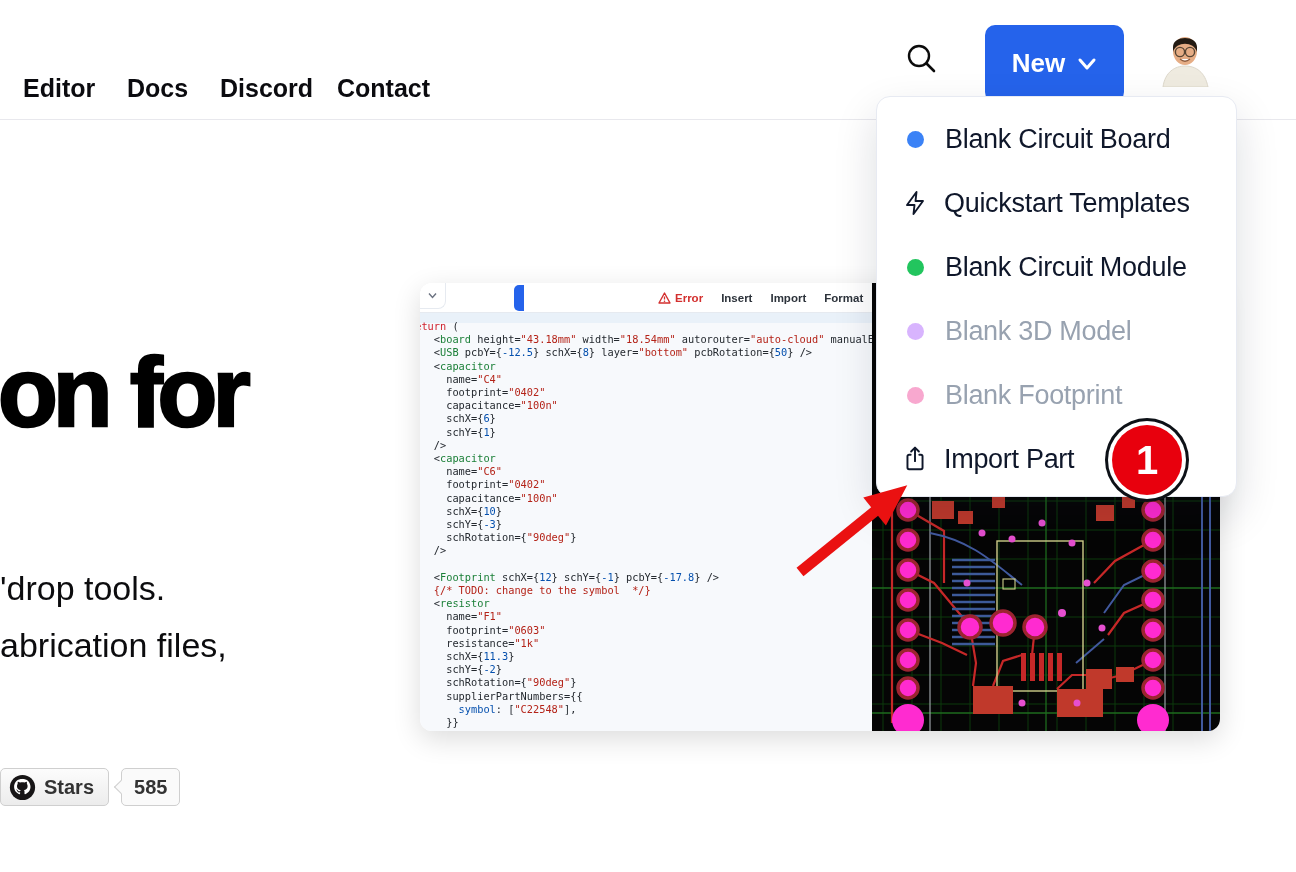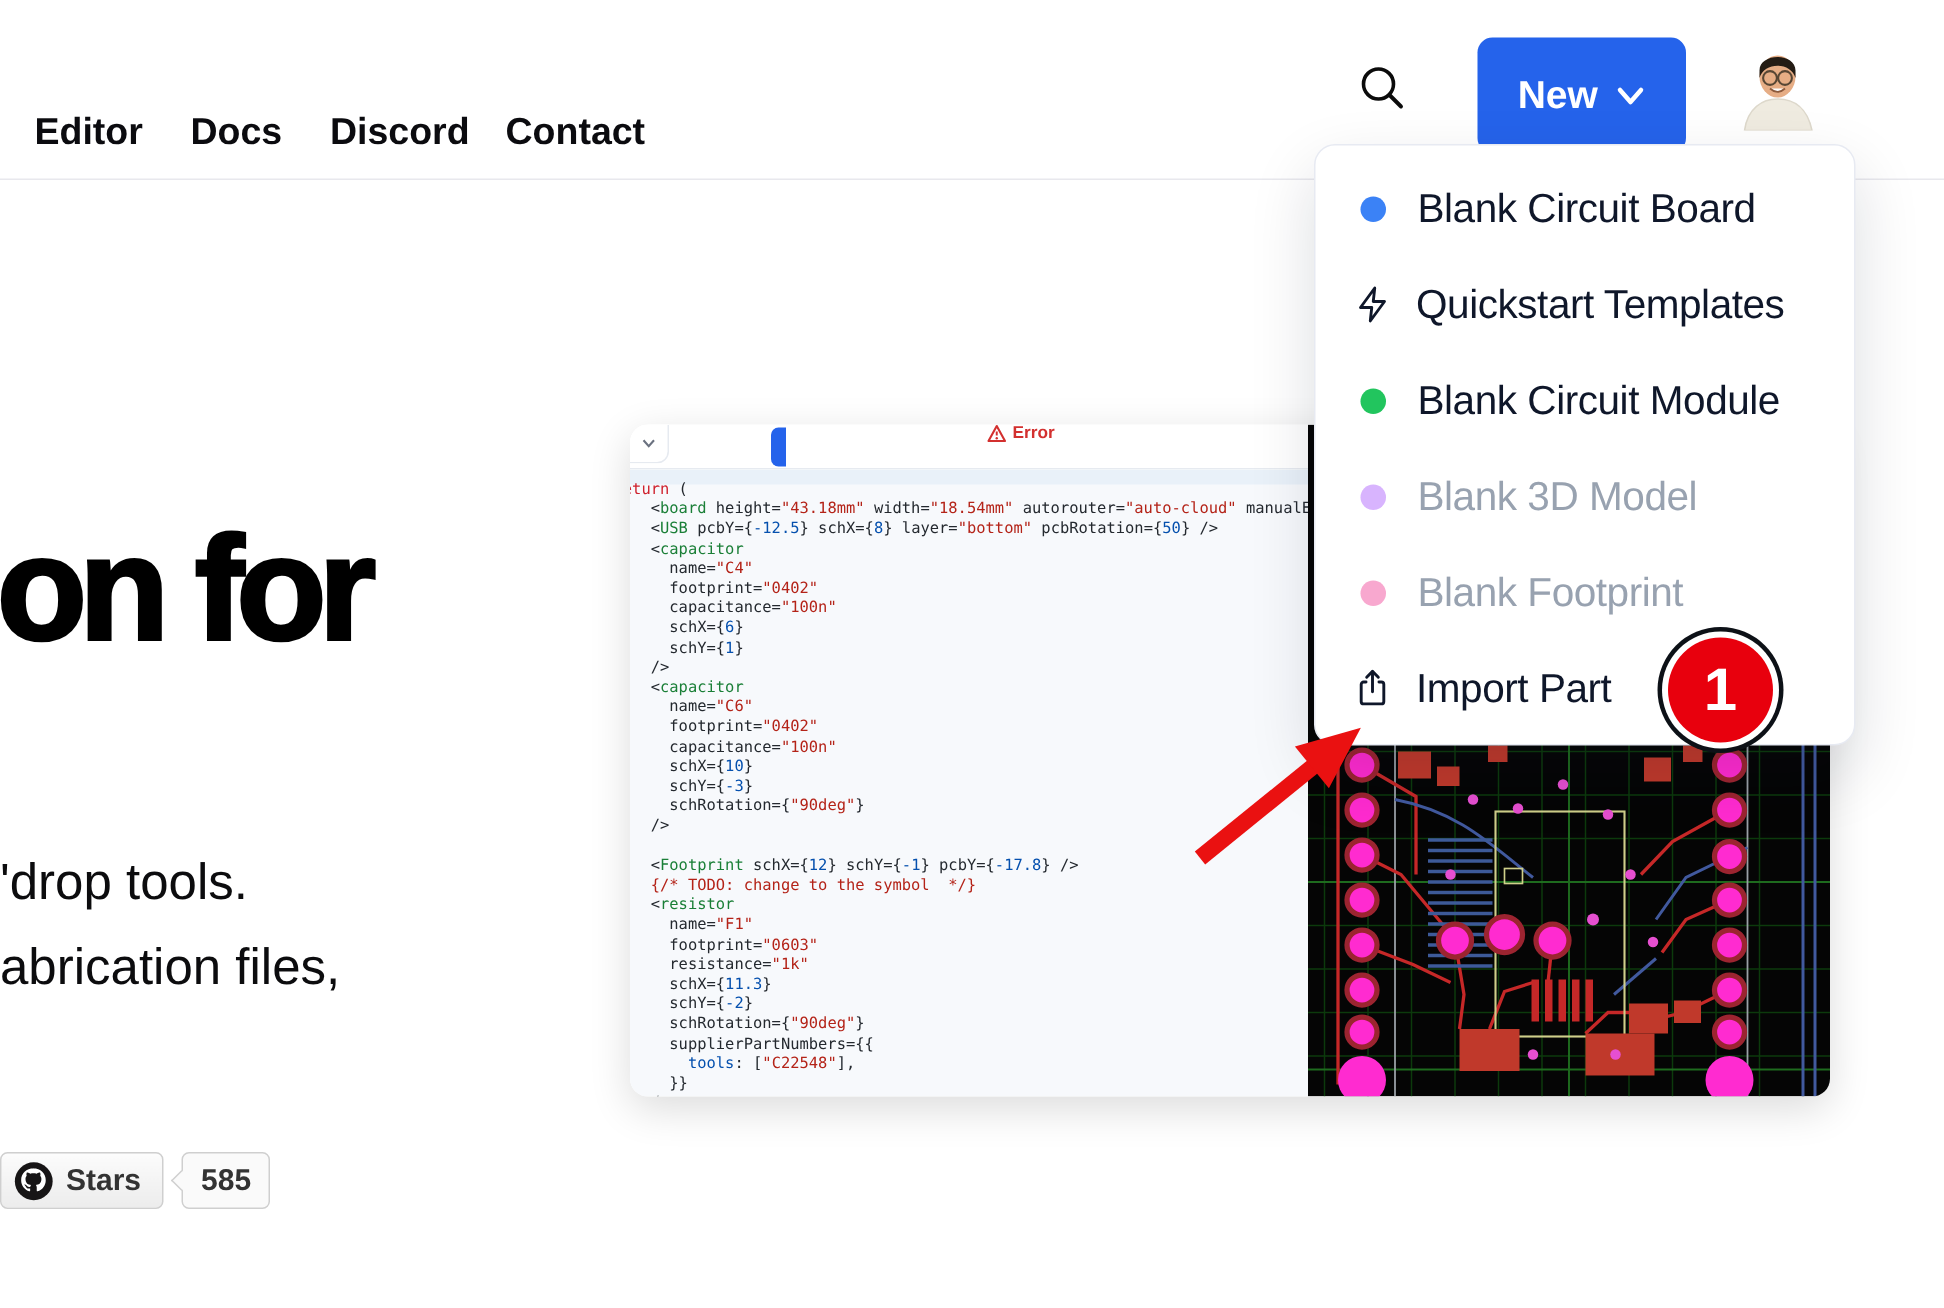--- a/index.html
+++ b/index.html
@@ -45,21 +45,21 @@
   .hero-card { position:absolute; left:420px; top:283px; width:800px; height:448px;
                background:#ffffff; border-radius:12px; overflow:hidden; z-index:10;
                box-shadow:0 8px 28px rgba(0,0,0,.14); }
   .ed-header { position:absolute; left:0; top:0; width:452px; height:30px; background:#fff;
                border-bottom:1px solid #e6eaf0; }
   .ed-tab { position:absolute; left:0; top:0; width:26px; height:26px; background:#fff;
             border-right:1px solid #e6eaf0; border-bottom:1px solid #e6eaf0;
             border-radius:0 0 8px 0; display:flex; align-items:center; justify-content:center;
             color:#6b7280; font-size:10px; cursor:pointer; }
   .ed-menu { position:absolute; left:238px; top:0; height:30px; display:flex;
-             align-items:center; gap:33px;flex-direction:column; }
+             align-items:center; gap:18px; }
   .ed-menu-item { font-size:11.5px; font-weight:700; color:#2d333b; cursor:pointer;
                   display:flex; align-items:center; gap:4px; white-space:nowrap; }
   .ed-menu-item.error { color:#d3302f; }
   .ed-run-sliver { position:absolute; right:348px; top:2px; width:10px; height:26px;
                    background:#2563eb; border-radius:5px 0 0 5px; cursor:pointer; }
   .code-wrap { position:absolute; left:0; top:30px; width:452px; height:418px;
                background:#f7f9fc; overflow:hidden; cursor:text; }
   .code-hl { position:absolute; left:0; top:0; width:452px; height:10px; background:#e9f1f9; }
   pre.code { position:absolute; left:-11px; top:7px; font-family:"DejaVu Sans Mono", monospace;
              font-size:10.3px; line-height:13.2px; color:#24292f; white-space:pre; }
@@ -193,21 +193,21 @@
     &lt;<span class="c-tag">Footprint</span> schX={<span class="c-num">12</span>} schY={<span class="c-num">-1</span>} pcbY={<span class="c-num">-17.8</span>} /&gt;
 <span class="c-com">    {/* TODO: change to the symbol  */}</span>
     &lt;<span class="c-tag">resistor</span>
       name=<span class="c-str">"F1"</span>
       footprint=<span class="c-str">"0603"</span>
       resistance=<span class="c-str">"1k"</span>
       schX={<span class="c-num">11.3</span>}
       schY={<span class="c-num">-2</span>}
       schRotation={<span class="c-str">"90deg"</span>}
       supplierPartNumbers={{
-        <span class="c-prop">tools</span>: [<span class="c-str">"C22548"</span>],
+        <span class="c-prop">symbol</span>: [<span class="c-str">"C22548"</span>],
       }}
     /&gt;</pre>
   </div>
 
   <svg class="pcb" viewBox="0 0 348 448">
     <rect width="348" height="448" fill="#050505"></rect>
     <g stroke="#0c3a0c" stroke-width="1">
       <line x1="11" y1="0" x2="11" y2="448"></line>
         <line x1="40" y1="0" x2="40" y2="448"></line>
       <line x1="69" y1="0" x2="69" y2="448"></line>

